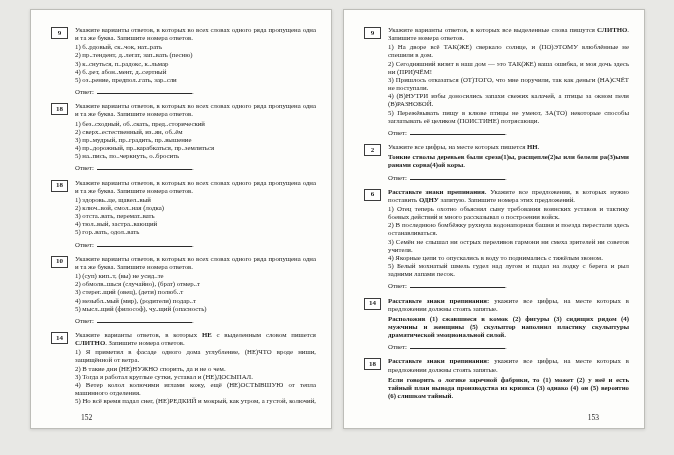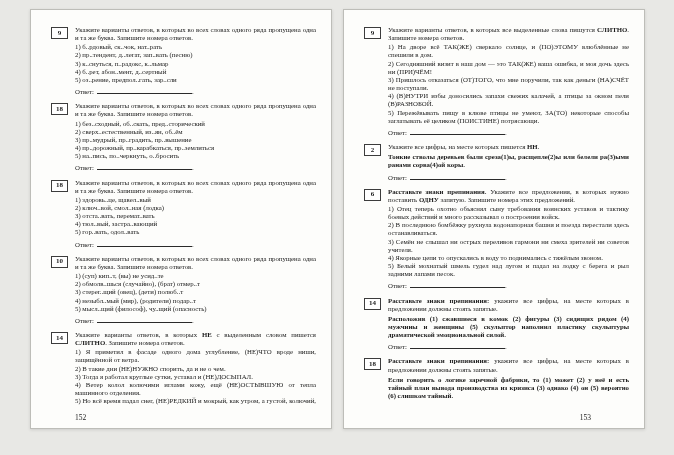--- a/index.html
+++ b/index.html
@@ -44,22 +44,22 @@
   .options { margin-top: 1px; }
   .option { text-align: justify; }
   .answer-line { margin-top: 3px; white-space: nowrap; }
   .answer-blank {
     display: inline-block;
     width: 95px; height: 7px;
     border-bottom: 0.8px solid #2a2a2a;
     margin-left: 3px; vertical-align: baseline;
   }
   .page-number { position: absolute; bottom: 6px; font-size: 7.5px; color: #222; }
-  .page-left  .page-number { left: 44px; }
-  .page-right .page-number { right: 53px; }
+  .page-left  .page-number { left: 50px; }
+  .page-right .page-number { right: 45px; }
 </style>
 </head>
 <body>
 
 <div class="spread">
   <div class="page page-left">
     <div class="page-content">
   <div class="question">
     <div class="qnum-box">
       <span>9</span>

